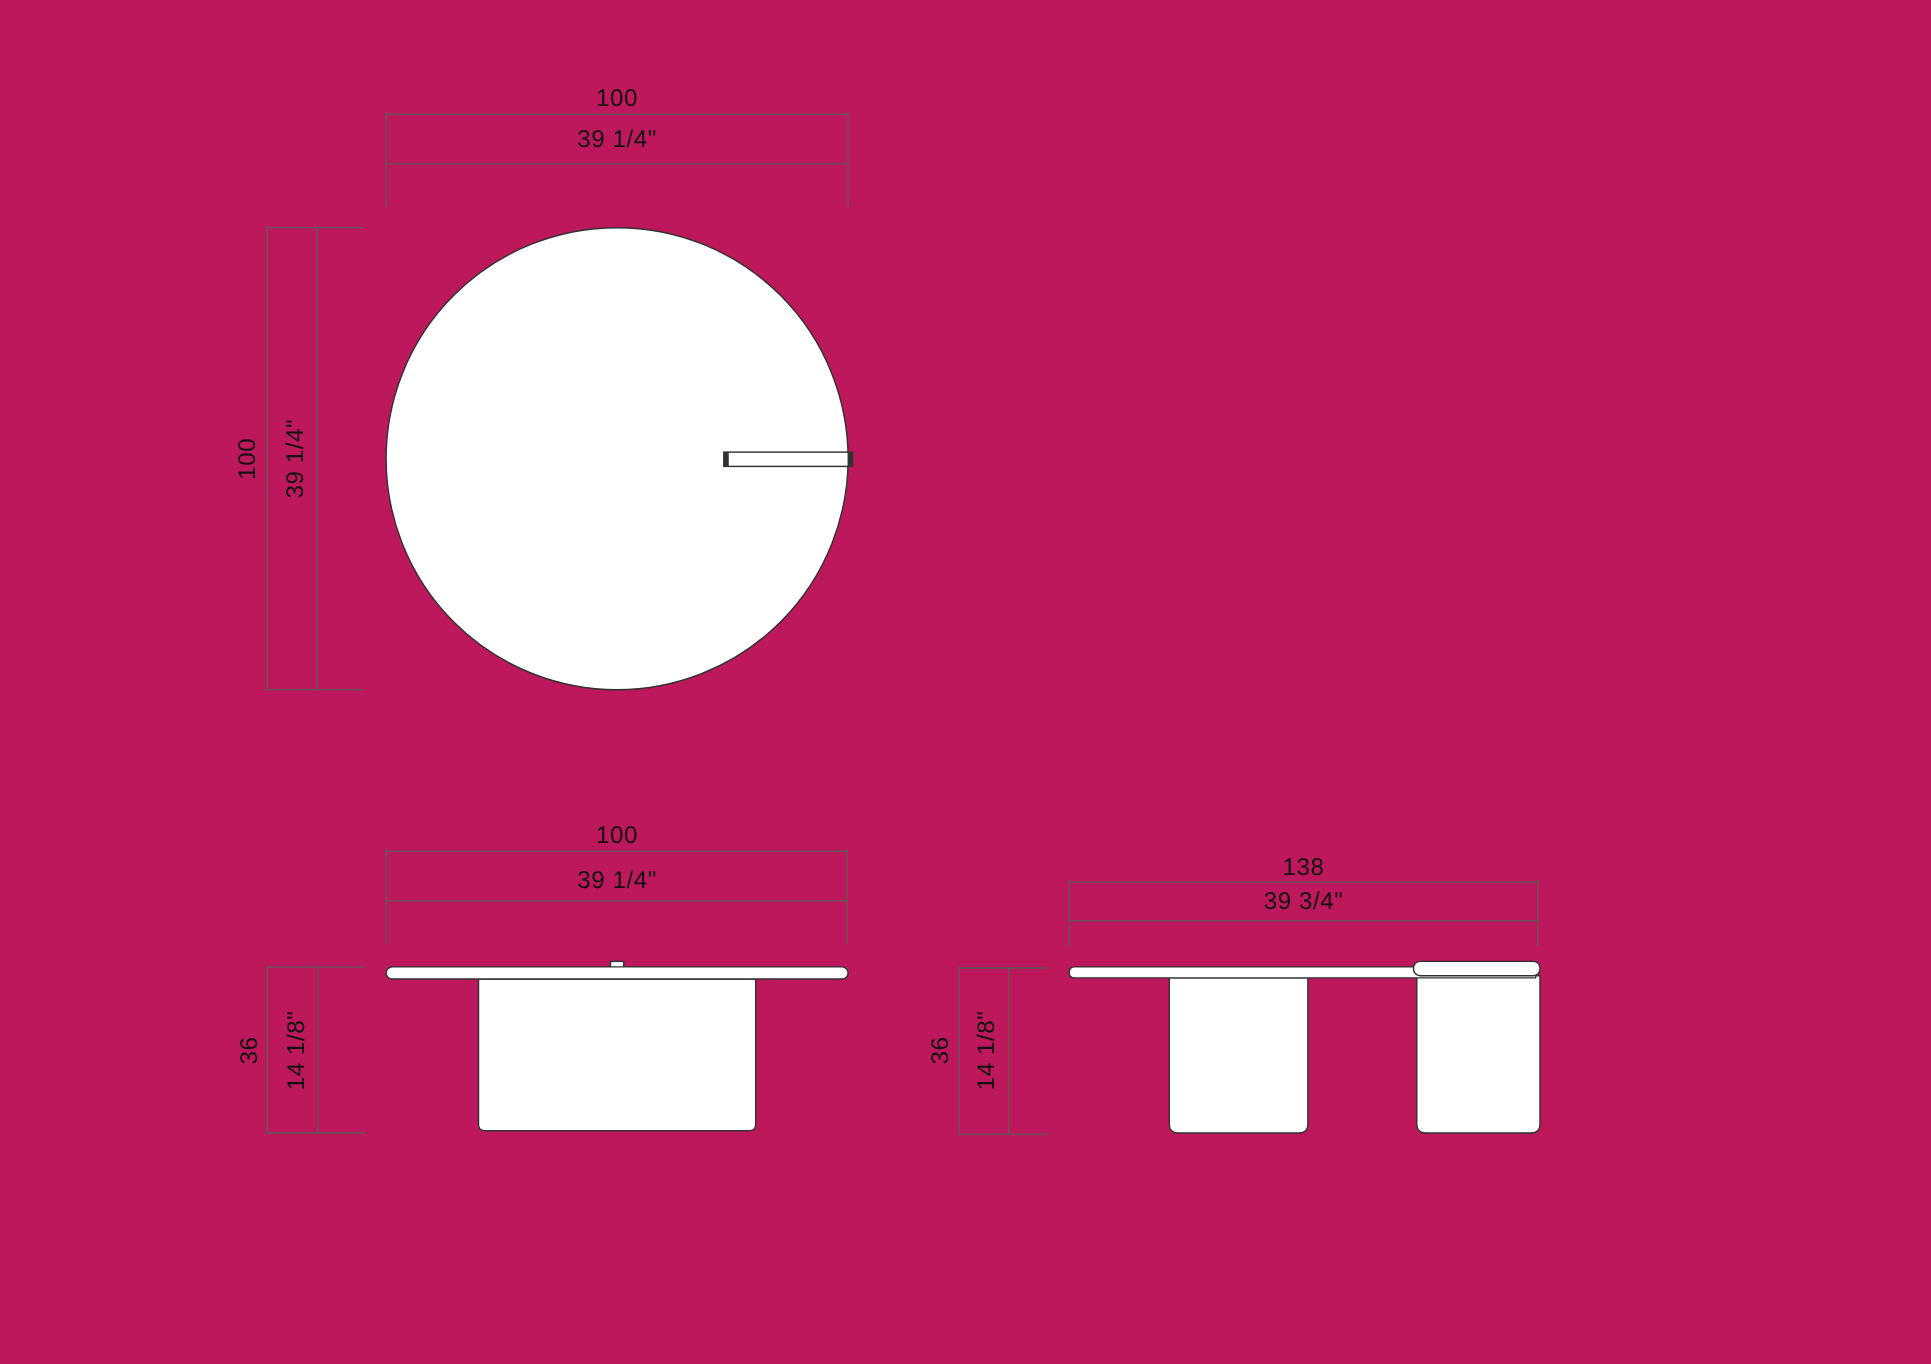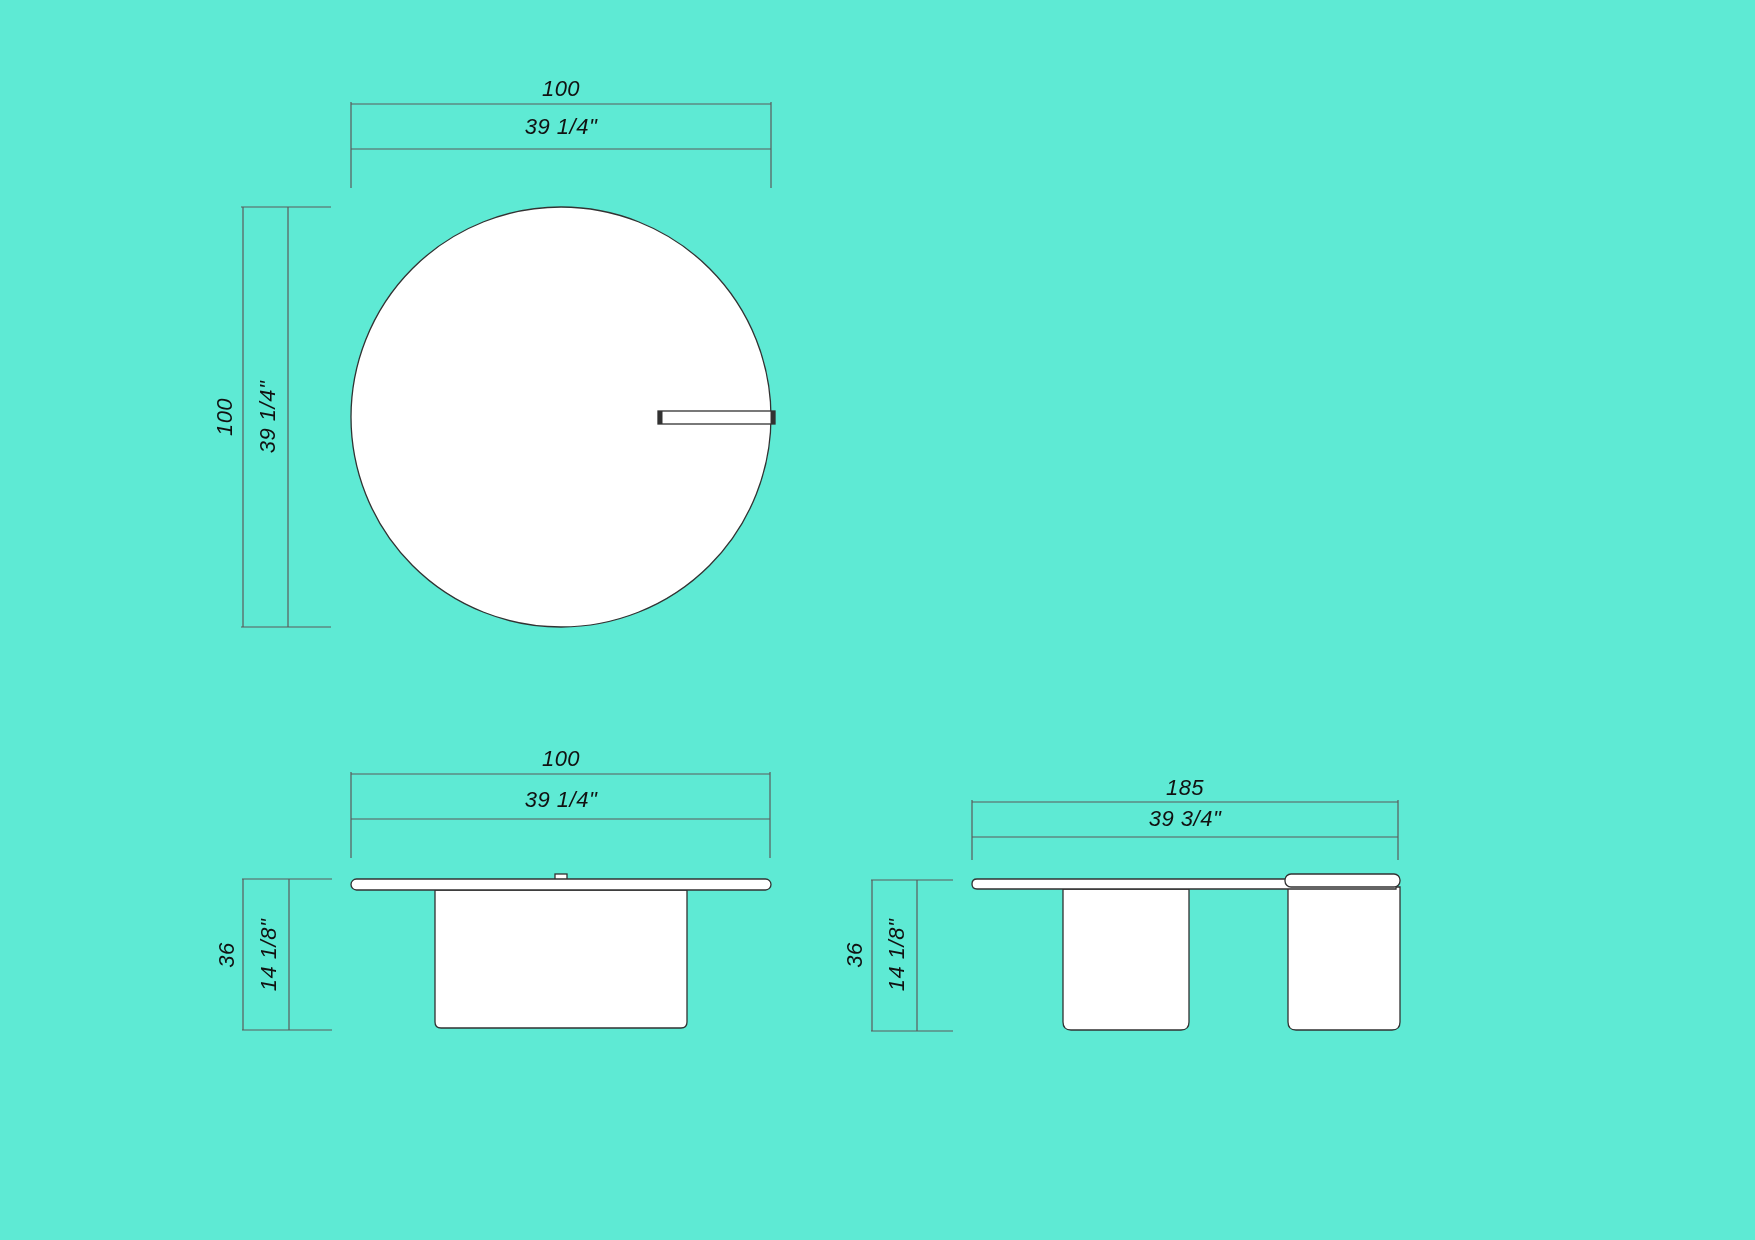--- a/index.html
+++ b/index.html
@@ -4,24 +4,23 @@
 <style>
   html, body {
     margin: 0;
     padding: 0;
     background: #ffffff;
   }
   #canvas {
     position: relative;
     width: 1755px;
     height: 1240px;
-    background: #5eead4;
+    background: #be185d;
     overflow: hidden;
     font-family: "Liberation Sans", sans-serif;
-    font-style: italic;
   }
   #drawing {
     position: absolute;
     left: 0;
     top: 0;
   }
   .dim-label {
     position: absolute;
     transform: translate(-50%, -50%);
     font-size: 22px;
@@ -117,18 +116,18 @@
   <span class="dim-label" style="left:561px; top:89px;">100</span>
   <span class="dim-label" style="left:561px; top:127px;">39 1/4"</span>
   <span class="dim-label v" style="left:225px; top:417px;">100</span>
   <span class="dim-label v" style="left:268px; top:417px;">39 1/4"</span>
 
   <span class="dim-label" style="left:561px; top:759px;">100</span>
   <span class="dim-label" style="left:561px; top:800px;">39 1/4"</span>
   <span class="dim-label v" style="left:227px; top:955px;">36</span>
   <span class="dim-label v" style="left:269px; top:955px;">14 1/8"</span>
 
-  <span class="dim-label" style="left:1185px; top:788px;">185</span>
+  <span class="dim-label" style="left:1185px; top:788px;">138</span>
   <span class="dim-label" style="left:1185px; top:819px;">39 3/4"</span>
   <span class="dim-label v" style="left:855px; top:955px;">36</span>
   <span class="dim-label v" style="left:897px; top:955px;">14 1/8"</span>
 
 </div>
 
 </body></html>

